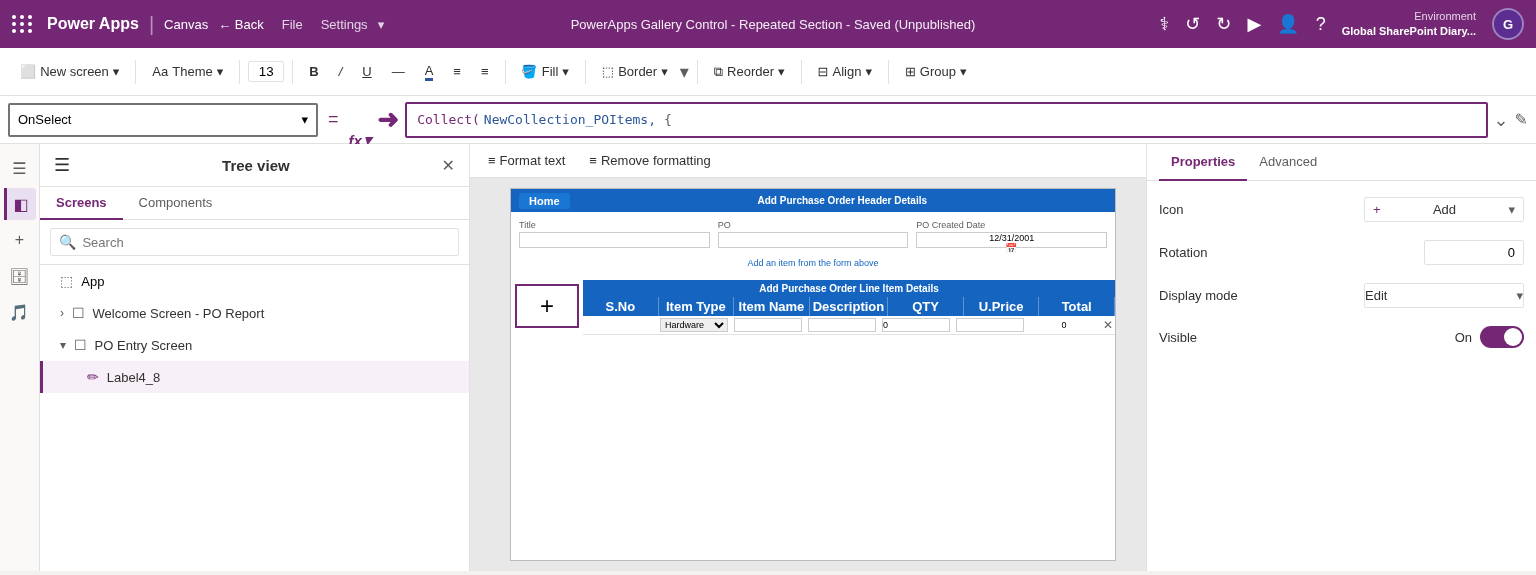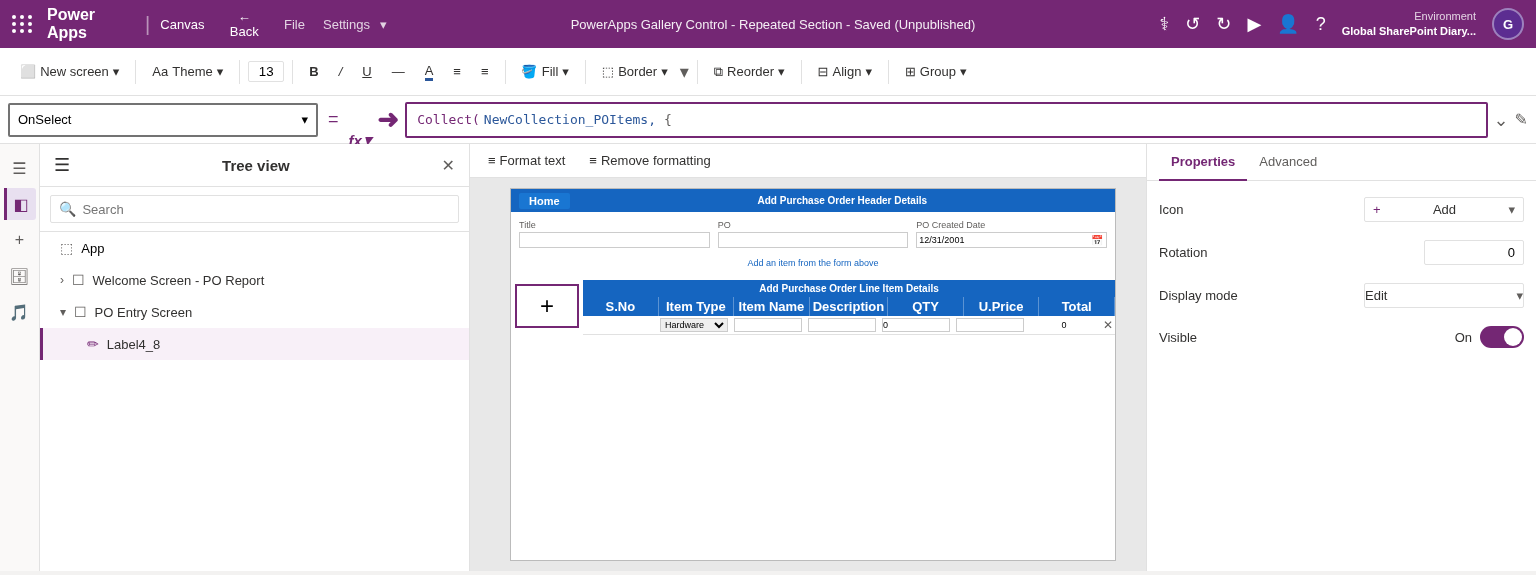--- a/index.html
+++ b/index.html
@@ -296,21 +296,21 @@
       <div class="dot"></div>
         <div class="dot"></div>
         <div class="dot"></div>
       <div class="dot"></div>
         <div class="dot"></div>
         <div class="dot"></div>
     </div>
     <span style="font-size:16px;font-weight:600;">Power Apps</span>
     <span style="color:rgba(255,255,255,0.5);font-size:20px;">|</span>
     <span style="font-size:13px;font-weight:400;text-align:right;">Canvas</span>
-    <span style="margin-left:8px;text-align:center;">
+    <span style="margin-left:0;">
       ← <span style="font-size:13px;">Back</span>
     </span>
     <span style="margin-left:8px;font-size:13px;opacity:0.8;">File</span>
     <span style="margin-left:8px;font-size:13px;opacity:0.8;">Settings</span>
     <span style="font-size:13px;opacity:0.8;">▾</span>
   </div>
   <div class="top-nav-center">
     <span>PowerApps Gallery Control - Repeated Section - Saved (Unpublished)</span>
   </div>
   <div class="top-nav-right">
@@ -414,20 +414,24 @@
     <div class="icon-bar-btn">🗄</div>
     <div class="icon-bar-btn">🎵</div>
   </div>
 
   <div class="sidebar">
     <div class="sidebar-header">
       <span class="hamburger-icon">☰</span>
       <span class="sidebar-title">Tree view</span>
       <span class="sidebar-close">✕</span>
     </div>
+    <div class="sidebar-tabs">
+      <div class="sidebar-tab active">Screens</div>
+      <div class="sidebar-tab">Components</div>
+    </div>
     <div class="sidebar-search">
       <div class="search-box">
         <span class="search-icon">🔍</span>
         <input class="search-input" placeholder="Search" style="">
       </div>
     </div>
     <div class="sidebar-items">
 
       <div class="app-item">
         <span style="font-size:14px;color:#605e5c;">⬚</span>
@@ -478,21 +482,21 @@
           <div class="app-field">
             <div class="app-field-label">Title</div>
             <div class="app-field-input"></div>
           </div>
           <div class="app-field">
             <div class="app-field-label">PO</div>
             <div class="app-field-input"></div>
           </div>
           <div class="app-field app-field-date">
             <div class="app-field-label">PO Created Date</div>
-            <div class="app-field-input" style="position:relative;display:flex;align-items:center;padding:0 2px;">
+            <div class="app-field-input" style="position:relative;display:flex;align-items:center;padding:0 2px;flex-direction:column;">
               <span style="font-size:9px;flex:1;">12/31/2001</span>
               <span style="font-size:10px;color:#605e5c;">📅</span>
             </div>
           </div>
         </div>
         <div class="app-add-item">Add an item from the form above</div>
       </div>
 
       <div style="display:flex;align-items:flex-start;">
         <div style="display:flex;align-items:center;justify-content:center;width:64px;height:44px;border:2px solid #742774;margin:4px;cursor:pointer;font-size:24px;background:white;">+</div>

